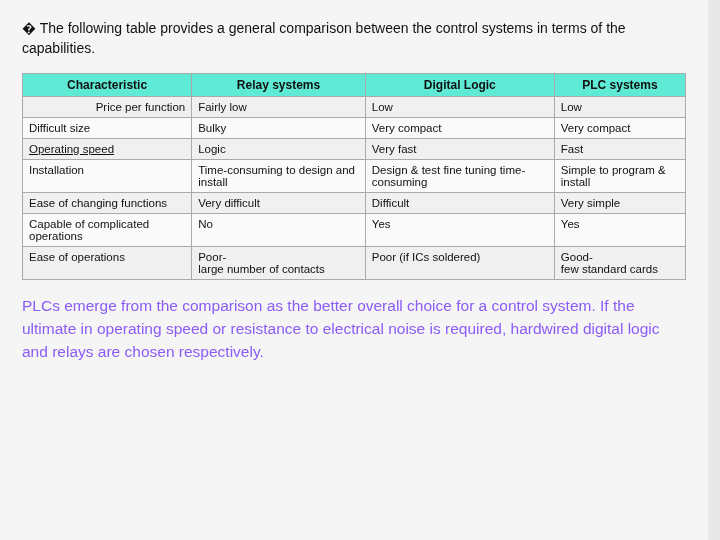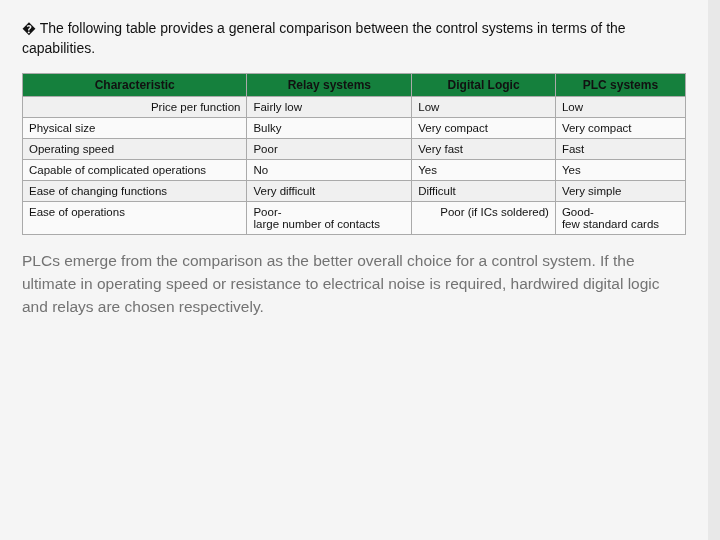--- a/index.html
+++ b/index.html
@@ -31,34 +31,34 @@
       border-collapse: collapse;
       font-size: 11.5px;
       color: #111;
     }
     table th, table td {
       border: 1px solid #aaa;
       padding: 4px 6px;
       vertical-align: top;
     }
     table thead th {
-      background: #15803d;
+      background: #5eead4;
       font-weight: bold;
       font-size: 12px;
     }
     table tbody tr:nth-child(odd) {
       background: #f0f0f0;
     }
     table tbody tr:nth-child(even) {
       background: #fafafa;
     }
     .conclusion {
       font-size: 15.5px;
       line-height: 1.5;
-      color: #737373;
+      color: #8b5cf6;
       margin-top: 4px;
     }
   </style>
 </head>
 <body>
 
 <div class="slide">
 
   <div class="intro-text">
     <span>�</span>
@@ -77,48 +77,54 @@
     </thead>
     <tbody>
 
     <tr>
           <td style="white-space: pre-wrap; text-align: right;">Price per function</td>
           <td style="white-space: pre-wrap;">Fairly low</td>
           <td style="white-space: pre-wrap;">Low</td>
           <td style="white-space: pre-wrap;">Low</td>
         </tr>
         <tr>
-          <td style="white-space: pre-wrap;">Physical size</td>
+          <td style="white-space: pre-wrap;">Difficult size</td>
           <td style="white-space: pre-wrap;">Bulky</td>
           <td style="white-space: pre-wrap;">Very compact</td>
           <td style="white-space: pre-wrap;">Very compact</td>
         </tr>
         <tr>
-          <td style="white-space: pre-wrap;">Operating speed</td>
-          <td style="white-space: pre-wrap;">Poor</td>
+          <td style="white-space: pre-wrap; text-decoration: underline;">Operating speed</td>
+          <td style="white-space: pre-wrap;">Logic</td>
           <td style="white-space: pre-wrap;">Very fast</td>
           <td style="white-space: pre-wrap;">Fast</td>
+        </tr>
+        <tr>
+          <td style="white-space: pre-wrap;">Installation</td>
+          <td style="white-space: pre-wrap;">Time-consuming to design and install</td>
+          <td style="white-space: pre-wrap;">Design &amp; test fine tuning time-consuming</td>
+          <td style="white-space: pre-wrap;">Simple to program &amp; install</td>
+        </tr>
+        <tr>
+          <td style="white-space: pre-wrap;">Ease of changing functions</td>
+          <td style="white-space: pre-wrap;">Very difficult</td>
+          <td style="white-space: pre-wrap;">Difficult</td>
+          <td style="white-space: pre-wrap;">Very simple</td>
         </tr>
         <tr>
           <td style="white-space: pre-wrap;">Capable of complicated operations</td>
           <td style="white-space: pre-wrap;">No</td>
           <td style="white-space: pre-wrap;">Yes</td>
           <td style="white-space: pre-wrap;">Yes</td>
         </tr>
         <tr>
-          <td style="white-space: pre-wrap;">Ease of changing functions</td>
-          <td style="white-space: pre-wrap;">Very difficult</td>
-          <td style="white-space: pre-wrap;">Difficult</td>
-          <td style="white-space: pre-wrap;">Very simple</td>
-        </tr>
-        <tr>
           <td style="white-space: pre-wrap;">Ease of operations</td>
           <td style="white-space: pre-wrap;">Poor-
 large number of contacts</td>
-          <td style="white-space: pre-wrap; text-align: right;">Poor (if ICs soldered)</td>
+          <td style="white-space: pre-wrap;">Poor (if ICs soldered)</td>
           <td style="white-space: pre-wrap;">Good-
 few standard cards</td>
         </tr>
       </tbody>
   </table>
 
   <div class="conclusion">PLCs emerge from the comparison as the better overall choice for a control system. If the ultimate in operating speed or resistance to electrical noise is required, hardwired digital logic and relays are chosen respectively.</div>
 
 </div>
 

